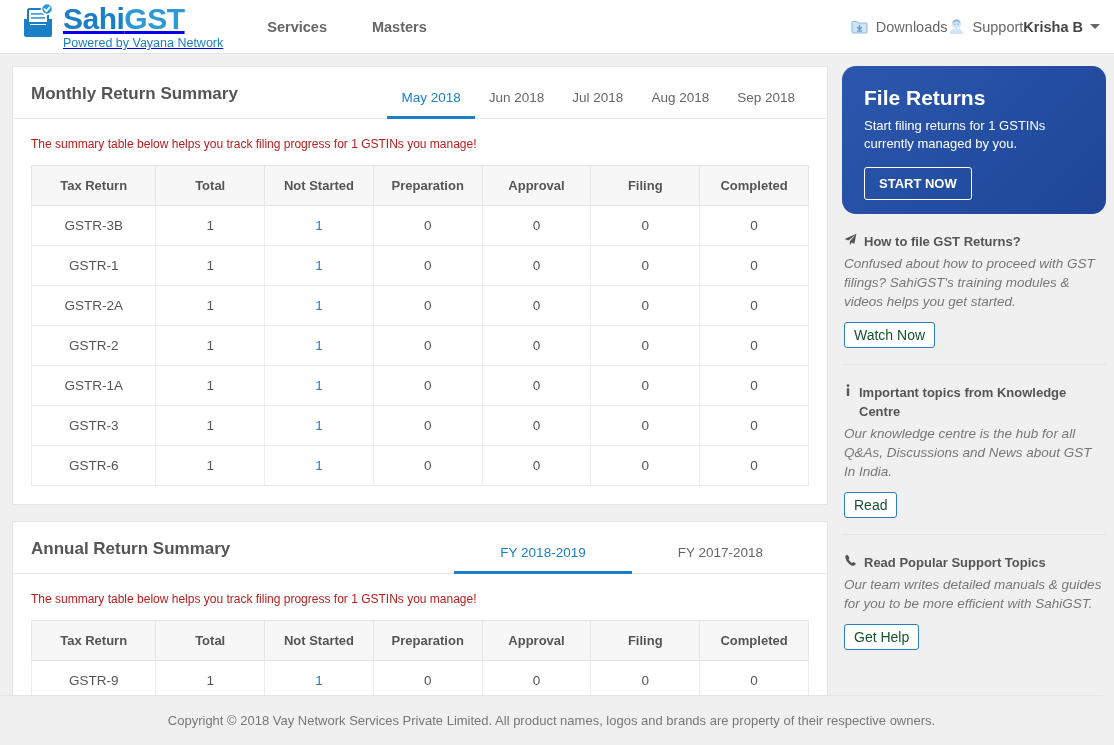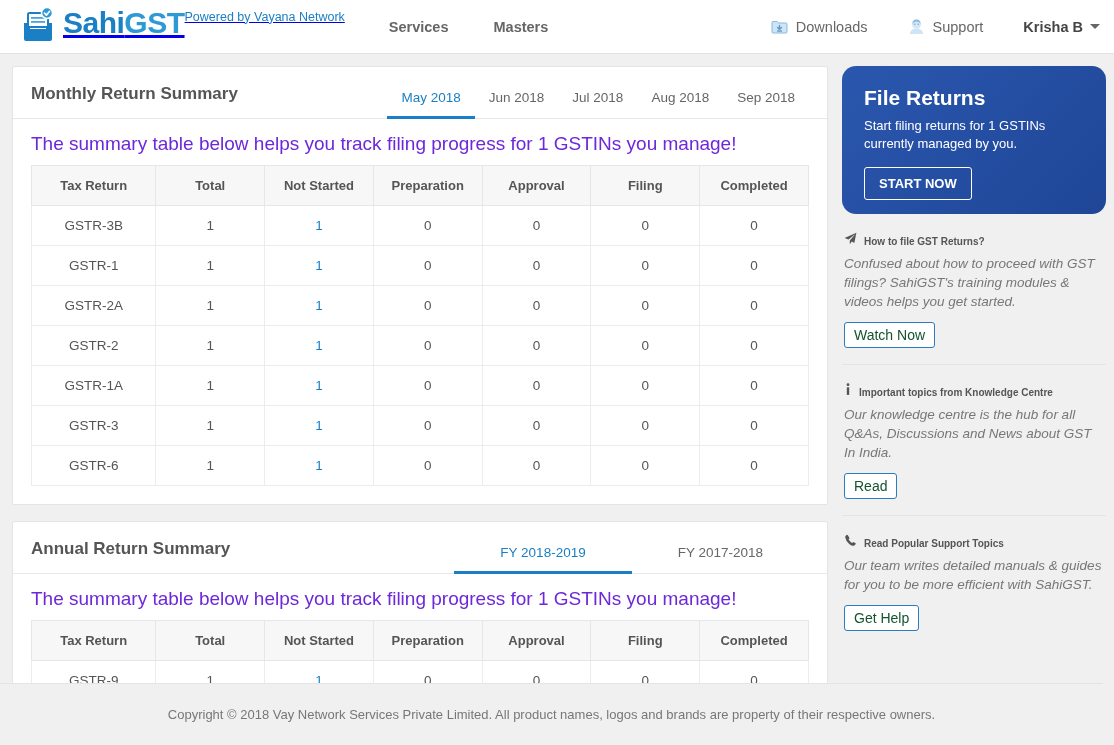--- a/index.html
+++ b/index.html
@@ -17,21 +17,21 @@
     height: 54px;
     background: #ffffff;
     border-bottom: 1px solid #e2e2e2;
     display: flex;
     align-items: center;
     padding: 0 14px 0 16px;
     position: relative;
   }
   .brand { display: flex; align-items: flex-start; }
   .brand-logo { width: 44px; height: 40px; margin-right: 3px; flex: none; }
-  .brand-text { display: flex; flex-direction: row; padding-top: 1px; }
+  .brand-text { display: flex; flex-direction: column; padding-top: 1px; }
   .brand-name {
     font-size: 30px;
     font-weight: bold;
     color: #1a7fc4;
     line-height: 30px;
     letter-spacing: -0.5px;
   }
   .brand-name .light { color: #2d9ad6; }
   .brand-tag {
     font-size: 12.5px;
@@ -51,21 +51,20 @@
   }
   .header-right {
     margin-left: auto;
     display: flex;
     align-items: center;
     height: 54px;
   }
   .hr-item {
     display: flex;
     align-items: center;
-    margin-left: 40px;
     font-size: 14.5px;
     color: #666;
     text-decoration: none;
     white-space: nowrap;
   }
   .hr-item .ic { margin-right: 8px; display: flex; align-items: center; }
   .hr-user { font-weight: bold; color: #444; }
   .caret {
     display: inline-block;
     margin-left: 7px;
@@ -115,22 +114,22 @@
     border-bottom: 3px solid transparent;
     margin-bottom: -1px;
     cursor: pointer;
     white-space: nowrap;
   }
   .tab.active { color: #1a7fc4; border-bottom-color: #1a7fc4; }
   .tabs.wide .tab { padding: 0 46px 11px 46px; }
 
   .card-body { padding: 16px 18px 18px 18px; }
   .helper {
-    font-size: 19px;
-    color: #6d28d9;
+    font-size: 12px;
+    color: #b91c1c;
     margin-bottom: 12px;
     line-height: 18px;
   }
 
   
   table {
     width: 100%;
     border-collapse: collapse;
     table-layout: fixed;
   }
@@ -184,21 +183,21 @@
     font-size: 13px;
     font-weight: bold;
     padding: 8px 14px;
     cursor: pointer;
     font-family: "Liberation Sans", sans-serif;
   }
 
   .help-sec { padding: 18px 2px 16px 2px; border-bottom: 1px solid #e4e4e4; }
   .help-sec.last { border-bottom: none; }
   .help-title {
-    font-size: 10px;
+    font-size: 13px;
     font-weight: bold;
     color: #555;
     line-height: 19px;
     margin-bottom: 3px;
     display: flex;
     align-items: flex-start;
   }
   .help-title .hic { margin-right: 7px; flex: none; line-height: 19px; }
   .help-text {
     font-size: 13.5px;
@@ -216,21 +215,21 @@
     font-size: 14px;
     padding: 4px 9px;
     cursor: pointer;
     font-family: "Liberation Sans", sans-serif;
   }
 
   
   .footer {
     position: absolute;
     left: 0; right: 11px; bottom: 0;
-    height: 62px;
+    height: 50px;
     border-top: 1px solid #e4e4e4;
     background: #f0f0f0;
     display: flex;
     align-items: center;
     justify-content: center;
     font-size: 13px;
     color: #777;
   }
 </style>
 </head>

